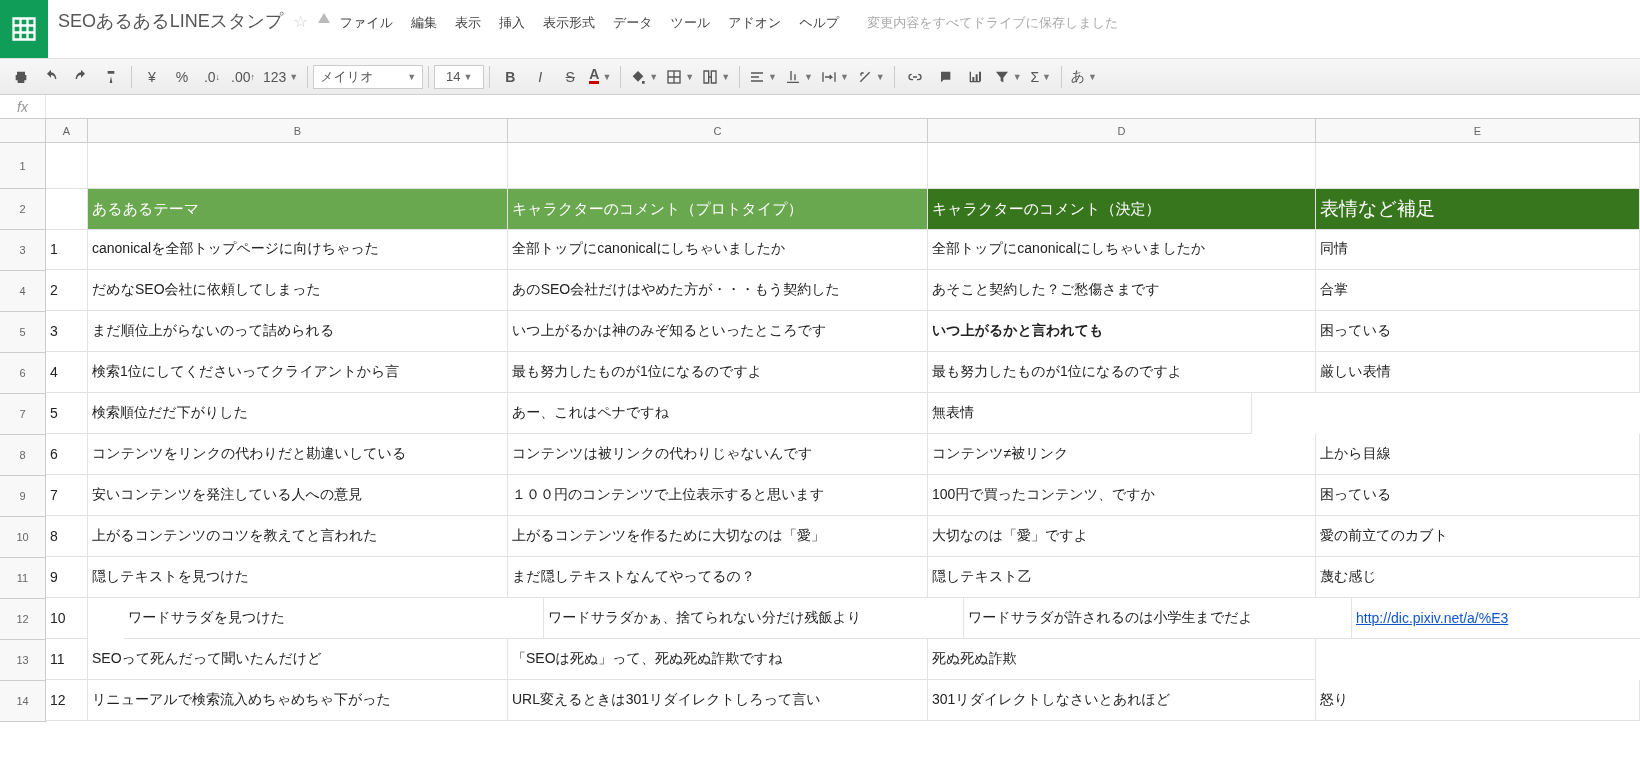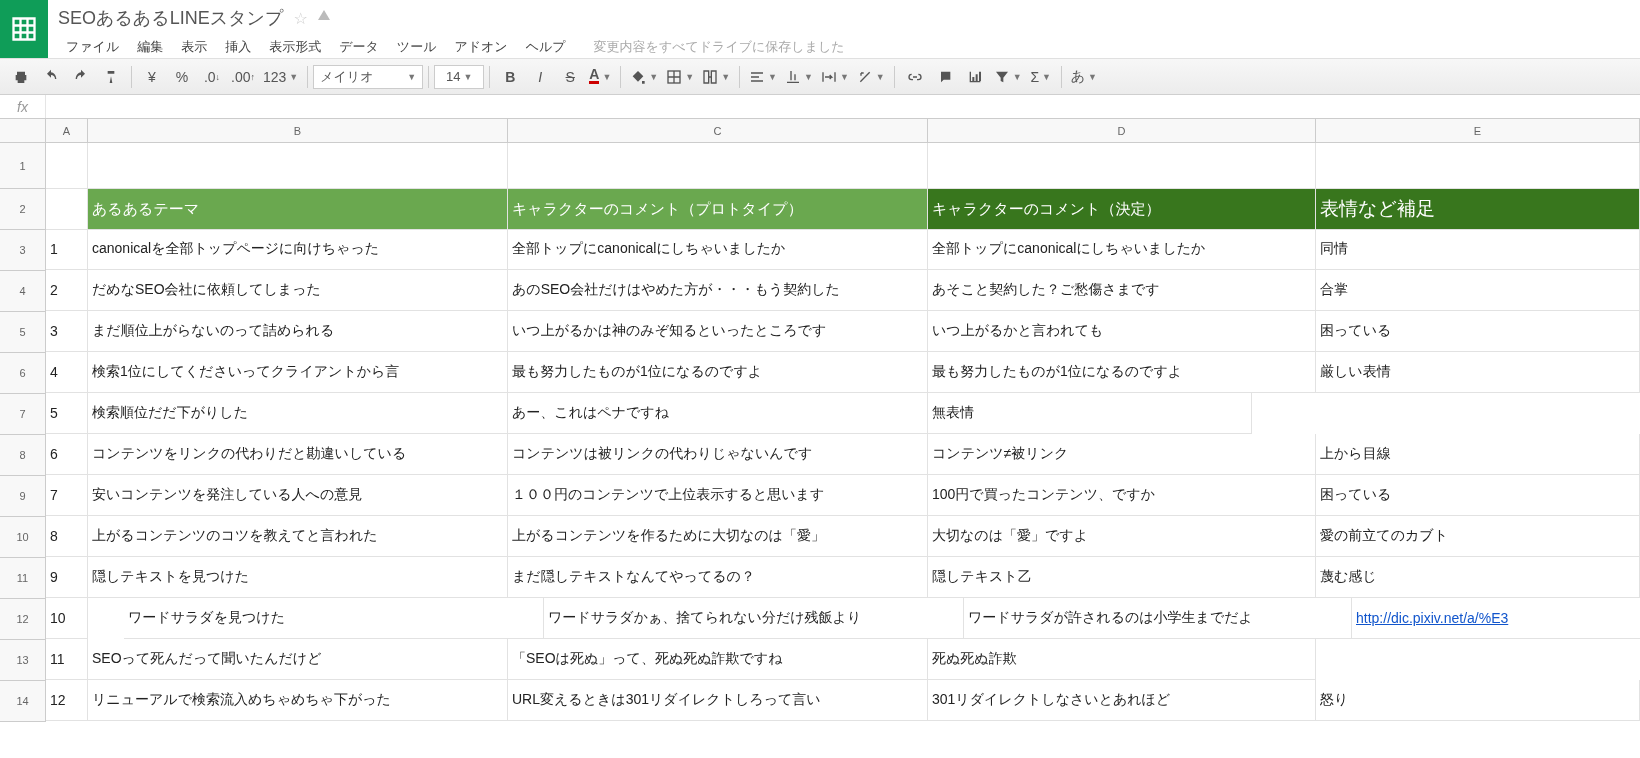--- a/index.html
+++ b/index.html
@@ -1,21 +1,21 @@
 <!DOCTYPE html>
 <html><head>
 <meta charset="utf-8">
 <style>
 *{box-sizing:border-box;margin:0;padding:0}
 body{font-family:Arial,"メイリオ",Meiryo,sans-serif;font-size:13px;color:#333;background:#fff;overflow:hidden}
 .app{width:1640px;height:758px;display:flex;flex-direction:column}
 .titlebar{display:flex;align-items:flex-start;height:58px;background:#fff}
 .logo{width:48px;height:58px;background:#0f9d58;display:flex;align-items:center;justify-content:center;margin-right:10px}
 .logo svg{width:28px;height:28px;fill:#fff}
-.titlewrap{display:flex;flex-direction:column;padding-top:6px}
+.titlewrap{display:flex;padding-top:6px}
 .docrow{display:flex;align-items:center}
 .doctitle{font-size:18px;color:#555;margin-right:10px}
 .star{color:#ccc;font-size:16px;margin-right:8px;cursor:pointer}
 .drive{color:#bbb;font-size:16px;cursor:pointer}
 .menubar{display:flex;align-items:center;gap:2px;margin-top:4px}
 .mitem{padding:4px 8px;color:#444;font-size:13px;cursor:pointer}
 .savestatus{margin-left:18px;color:#aaa;font-size:13px}
 .toolbar{height:37px;background:linear-gradient(#f7f7f7,#ececec);border-top:1px solid #e0e0e0;border-bottom:1px solid #cfcfcf;display:flex;align-items:center;padding:0 6px;gap:0}
 .tbtn{min-width:30px;height:28px;display:flex;align-items:center;justify-content:center;color:#555;font-size:14px;cursor:pointer;padding:0 4px}
 .sep{width:1px;height:22px;background:#ccc;margin:0 5px}
@@ -265,21 +265,21 @@
             <div class="cell" style="width: 42px; height: 41px;">2</div>
             <div class="cell" style="width: 420px; height: 41px;">だめなSEO会社に依頼してしまった</div>
             <div class="cell" style="width: 420px; height: 41px;">あのSEO会社だけはやめた方が・・・もう契約した</div>
             <div class="cell" style="width: 388px; height: 41px;">あそこと契約した？ご愁傷さまです</div>
             <div class="cell" style="width: 324px; height: 41px;">合掌</div>
           </div>
           <div class="crow" style="height: 41px;">
             <div class="cell" style="width: 42px; height: 41px;">3</div>
             <div class="cell" style="width: 420px; height: 41px;">まだ順位上がらないのって詰められる</div>
             <div class="cell" style="width: 420px; height: 41px;">いつ上がるかは神のみぞ知るといったところです</div>
-            <div class="cell" style="width: 388px; height: 41px;">いつ上がるかと言われても</div>
+            <div class="cell" style="width: 388px; height: 41px; font-weight: bold;">いつ上がるかと言われても</div>
             <div class="cell" style="width: 324px; height: 41px;">困っている</div>
           </div>
           <div class="crow" style="height: 41px;">
             <div class="cell" style="width: 42px; height: 41px;">4</div>
             <div class="cell" style="width: 420px; height: 41px;">検索1位にしてくださいってクライアントから言</div>
             <div class="cell" style="width: 420px; height: 41px;">最も努力したものが1位になるのですよ</div>
             <div class="cell" style="width: 388px; height: 41px;">最も努力したものが1位になるのですよ</div>
             <div class="cell" style="width: 324px; height: 41px;">厳しい表情</div>
           </div>
           <div class="crow" style="height: 41px;">

